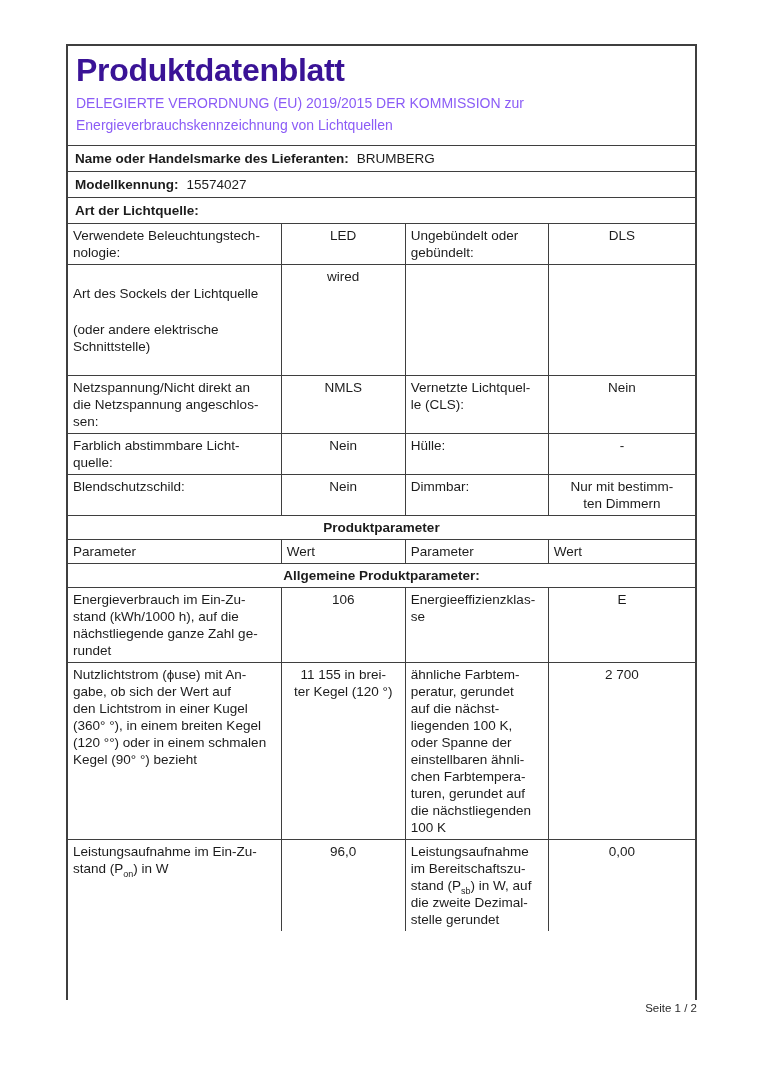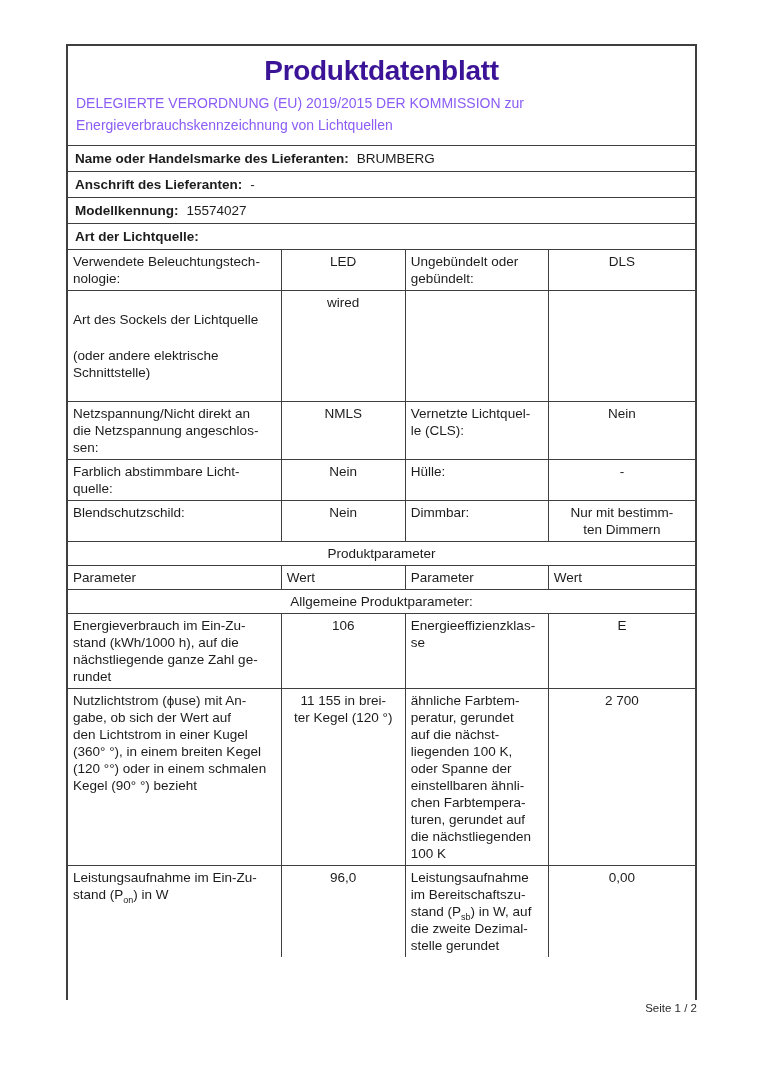--- a/index.html
+++ b/index.html
@@ -23,25 +23,24 @@
     border-bottom:none;
     overflow:hidden;
     background:#ffffff;
   }
   .doc-header{
     padding:7px 8px 9px 8px;
     border-bottom:1.5px solid var(--border);
   }
   .title{
     margin:0;
-    font-size:28px;line-height:35px;
+    font-size:32px;line-height:35px;
     font-weight:bold;
     letter-spacing:-0.3px;
     color:var(--accent);
-    text-align:center;
   }
   .subtitle{
     margin:5px 0 0 0;
     font-size:14px;line-height:21.5px;
     white-space:pre-line;
     color:#8b5cf6;
   }
   table.grid{
     width:100%;
     border-collapse:collapse;
@@ -59,21 +58,21 @@
     font-size:13.5px;
     line-height:17px;
     vertical-align:top;
     white-space:pre-line;
     overflow:hidden;
   }
   td.info{padding:4px 7px;white-space:normal;}
   .b{font-weight:bold;}
   .v{margin-left:8px;}
   td.val{text-align:center;}
-  td.sec{text-align:center;font-weight:normal;padding:3px 5px;margin-top:8px;}
+  td.sec{text-align:center;font-weight:bold;padding:3px 5px;margin-top:8px;}
   .para2{margin-top:2px;}
   sub{font-size:9px;line-height:0;}
   .footer{
     position:absolute;top:1002px;right:67px;
     font-size:11.5px;color:#2b2b2b;
   }
 </style>
 </head>
 <body>
 
@@ -90,23 +89,20 @@
       <colgroup>
           <col class="c1">
           <col class="c2">
           <col class="c3">
           <col class="c4">
         </colgroup>
       <tbody>
 
         <tr>
           <td colspan="4" class="info"><span class="b">Name oder Handelsmarke des Lieferanten:</span><span class="v">BRUMBERG</span></td>
-        </tr>
-        <tr>
-          <td colspan="4" class="info"><span class="b">Anschrift des Lieferanten:</span><span class="v">-</span></td>
         </tr>
         <tr>
           <td colspan="4" class="info"><span class="b">Modellkennung:</span><span class="v">15574027</span></td>
         </tr>
         <tr>
           <td colspan="4" class="info"><span class="b">Art der Lichtquelle:</span></td>
         </tr>
 
         <tr>
           <td>Verwendete Beleuchtungstech-

